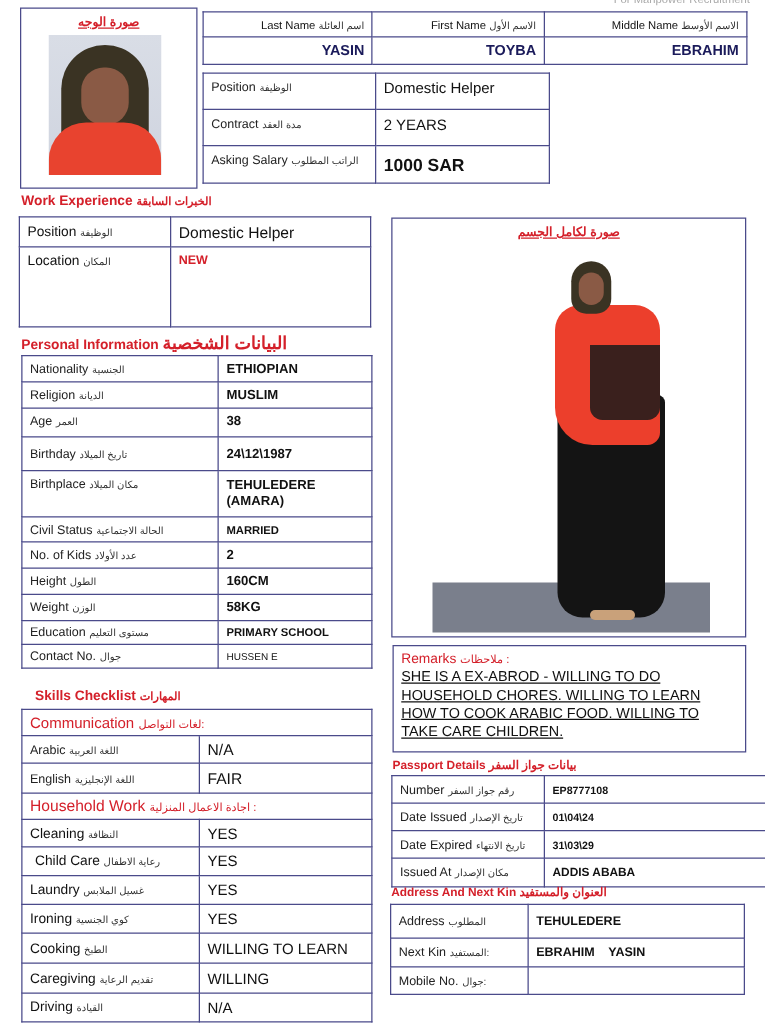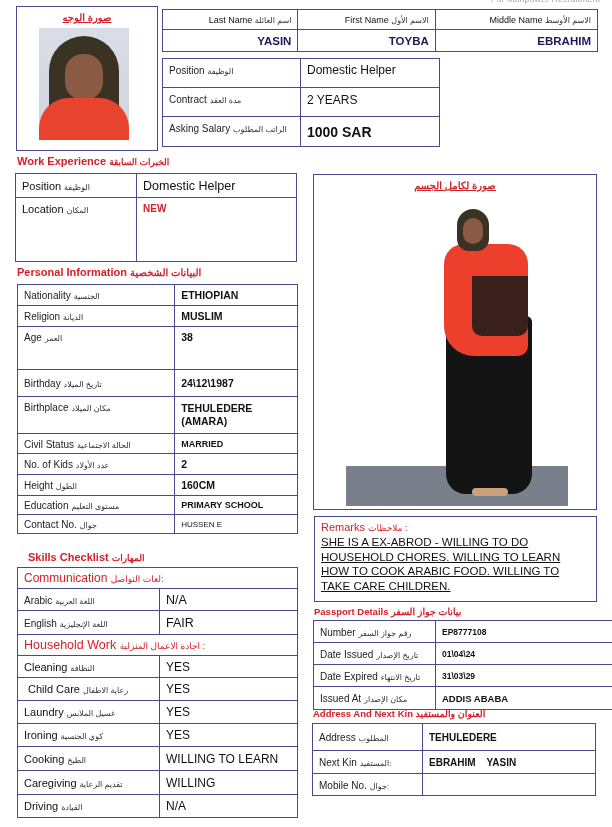--- a/index.html
+++ b/index.html
@@ -97,33 +97,33 @@
     <td style="font-size:12.5px;">Domestic Helper</td>
   </tr>
   <tr style="height:64px;">
     <td style="vertical-align:top;padding-top:5px;"><span style="font-size:11px;">Location</span> <span class="ar">المكان</span></td>
     <td class="red" style="vertical-align:top;padding-top:5px;font-weight:bold;font-size:10px;">NEW</td>
   </tr>
 </tbody>
   </table>
 
 <div class="section" style="left:17px;top:266px;">
-  <span>Personal Information</span> <span style="font-size:10px;">البيانات الشخصية</span>
+  <span>Personal Information</span> <span style="font-size:14px;">البيانات الشخصية</span>
 </div>
 <table class="tbl" style="left:17px;top:284px;width:281px;">
   <tbody>
       <tr style="height:21px;">
         <td style="width:141px;"><span class="lbl">Nationality</span> <span class="ar">الجنسية</span></td>
         <td class="val-b">ETHIOPIAN</td>
       </tr>
   <tr style="height:21px;">
         <td><span class="lbl">Religion</span> <span class="ar">الديانة</span></td>
         <td class="val-b">MUSLIM</td>
       </tr>
-  <tr style="height:43px;margin-left:32px;">
+  <tr style="height:23px;margin-left:32px;">
         <td style="vertical-align:top;padding-top:4px;"><span class="lbl">Age</span> <span class="ar">العمر</span></td>
         <td class="val-b" style="vertical-align:top;padding-top:4px;">38</td>
       </tr>
   <tr style="height:27px;">
         <td><span class="lbl">Birthday</span> <span class="ar">تاريخ الميلاد</span></td>
         <td class="val-b">24\12\1987</td>
       </tr>
   <tr style="height:37px;">
         <td style="vertical-align:top;padding-top:4px;"><span class="lbl">Birthplace</span> <span class="ar">مكان الميلاد</span></td>
         <td class="val-b" style="width:110px;line-height:13px;padding-right:32px;">TEHULEDERE (AMARA)</td>
@@ -132,20 +132,24 @@
         <td><span class="lbl">Civil Status</span> <span class="ar">الحالة الاجتماعية</span></td>
         <td class="val-b" style="font-size:9px;">MARRIED</td>
       </tr>
   <tr style="height:21px;">
         <td><span class="lbl">No. of Kids</span> <span class="ar">عدد الأولاد</span></td>
         <td class="val-b">2</td>
       </tr>
   <tr style="height:21px;">
         <td><span class="lbl">Height</span> <span class="ar">الطول</span></td>
         <td class="val-b">160CM</td>
+      </tr>
+  <tr style="height:21px;">
+        <td><span class="lbl">Weight</span> <span class="ar">الوزن</span></td>
+        <td class="val-b">58KG</td>
       </tr>
   <tr style="height:19px;">
         <td><span class="lbl">Education</span> <span class="ar">مستوى التعليم</span></td>
         <td class="val-b" style="font-size:9px;">PRIMARY  SCHOOL</td>
       </tr>
   <tr style="height:19px;">
         <td><span class="lbl">Contact No.</span> <span class="ar">جوال</span></td>
         <td style="font-size:8px;">HUSSEN E</td>
       </tr>
 </tbody>

